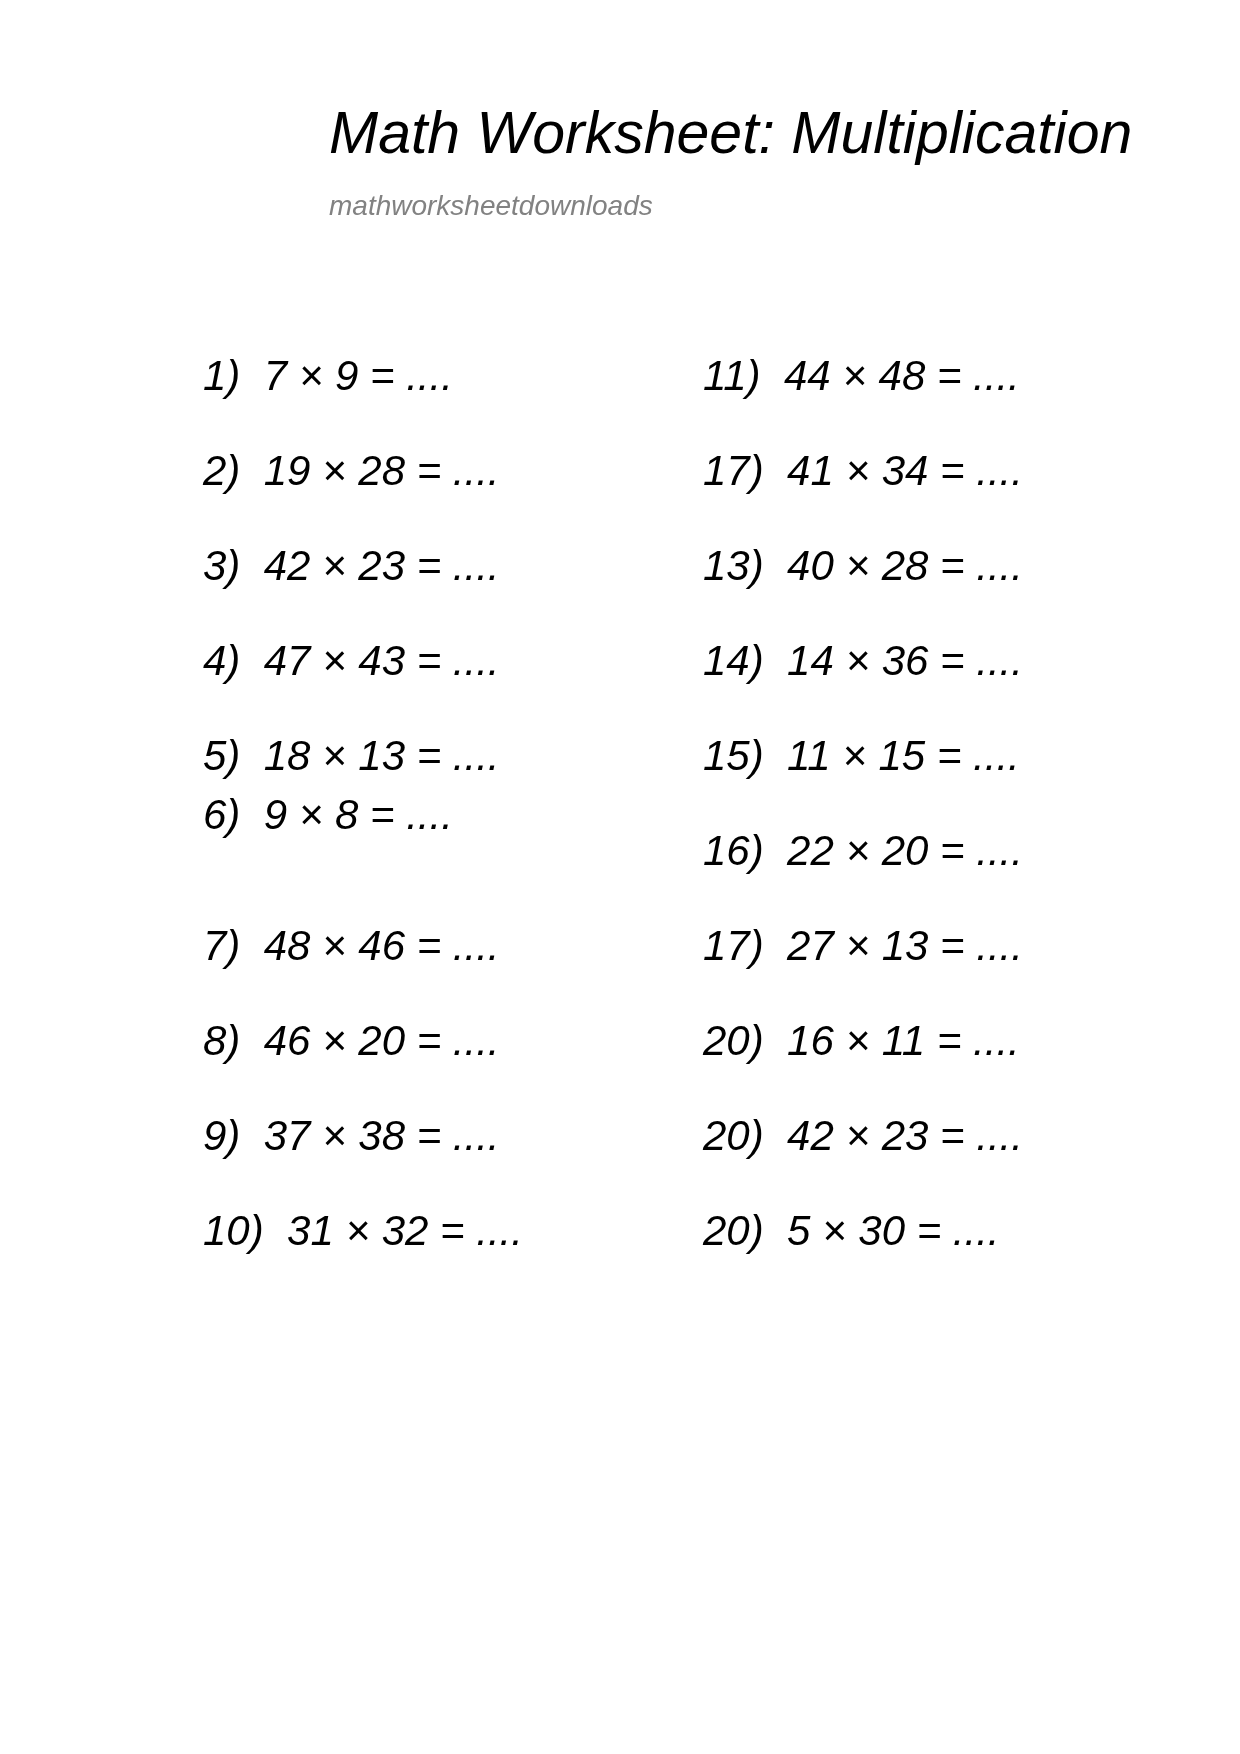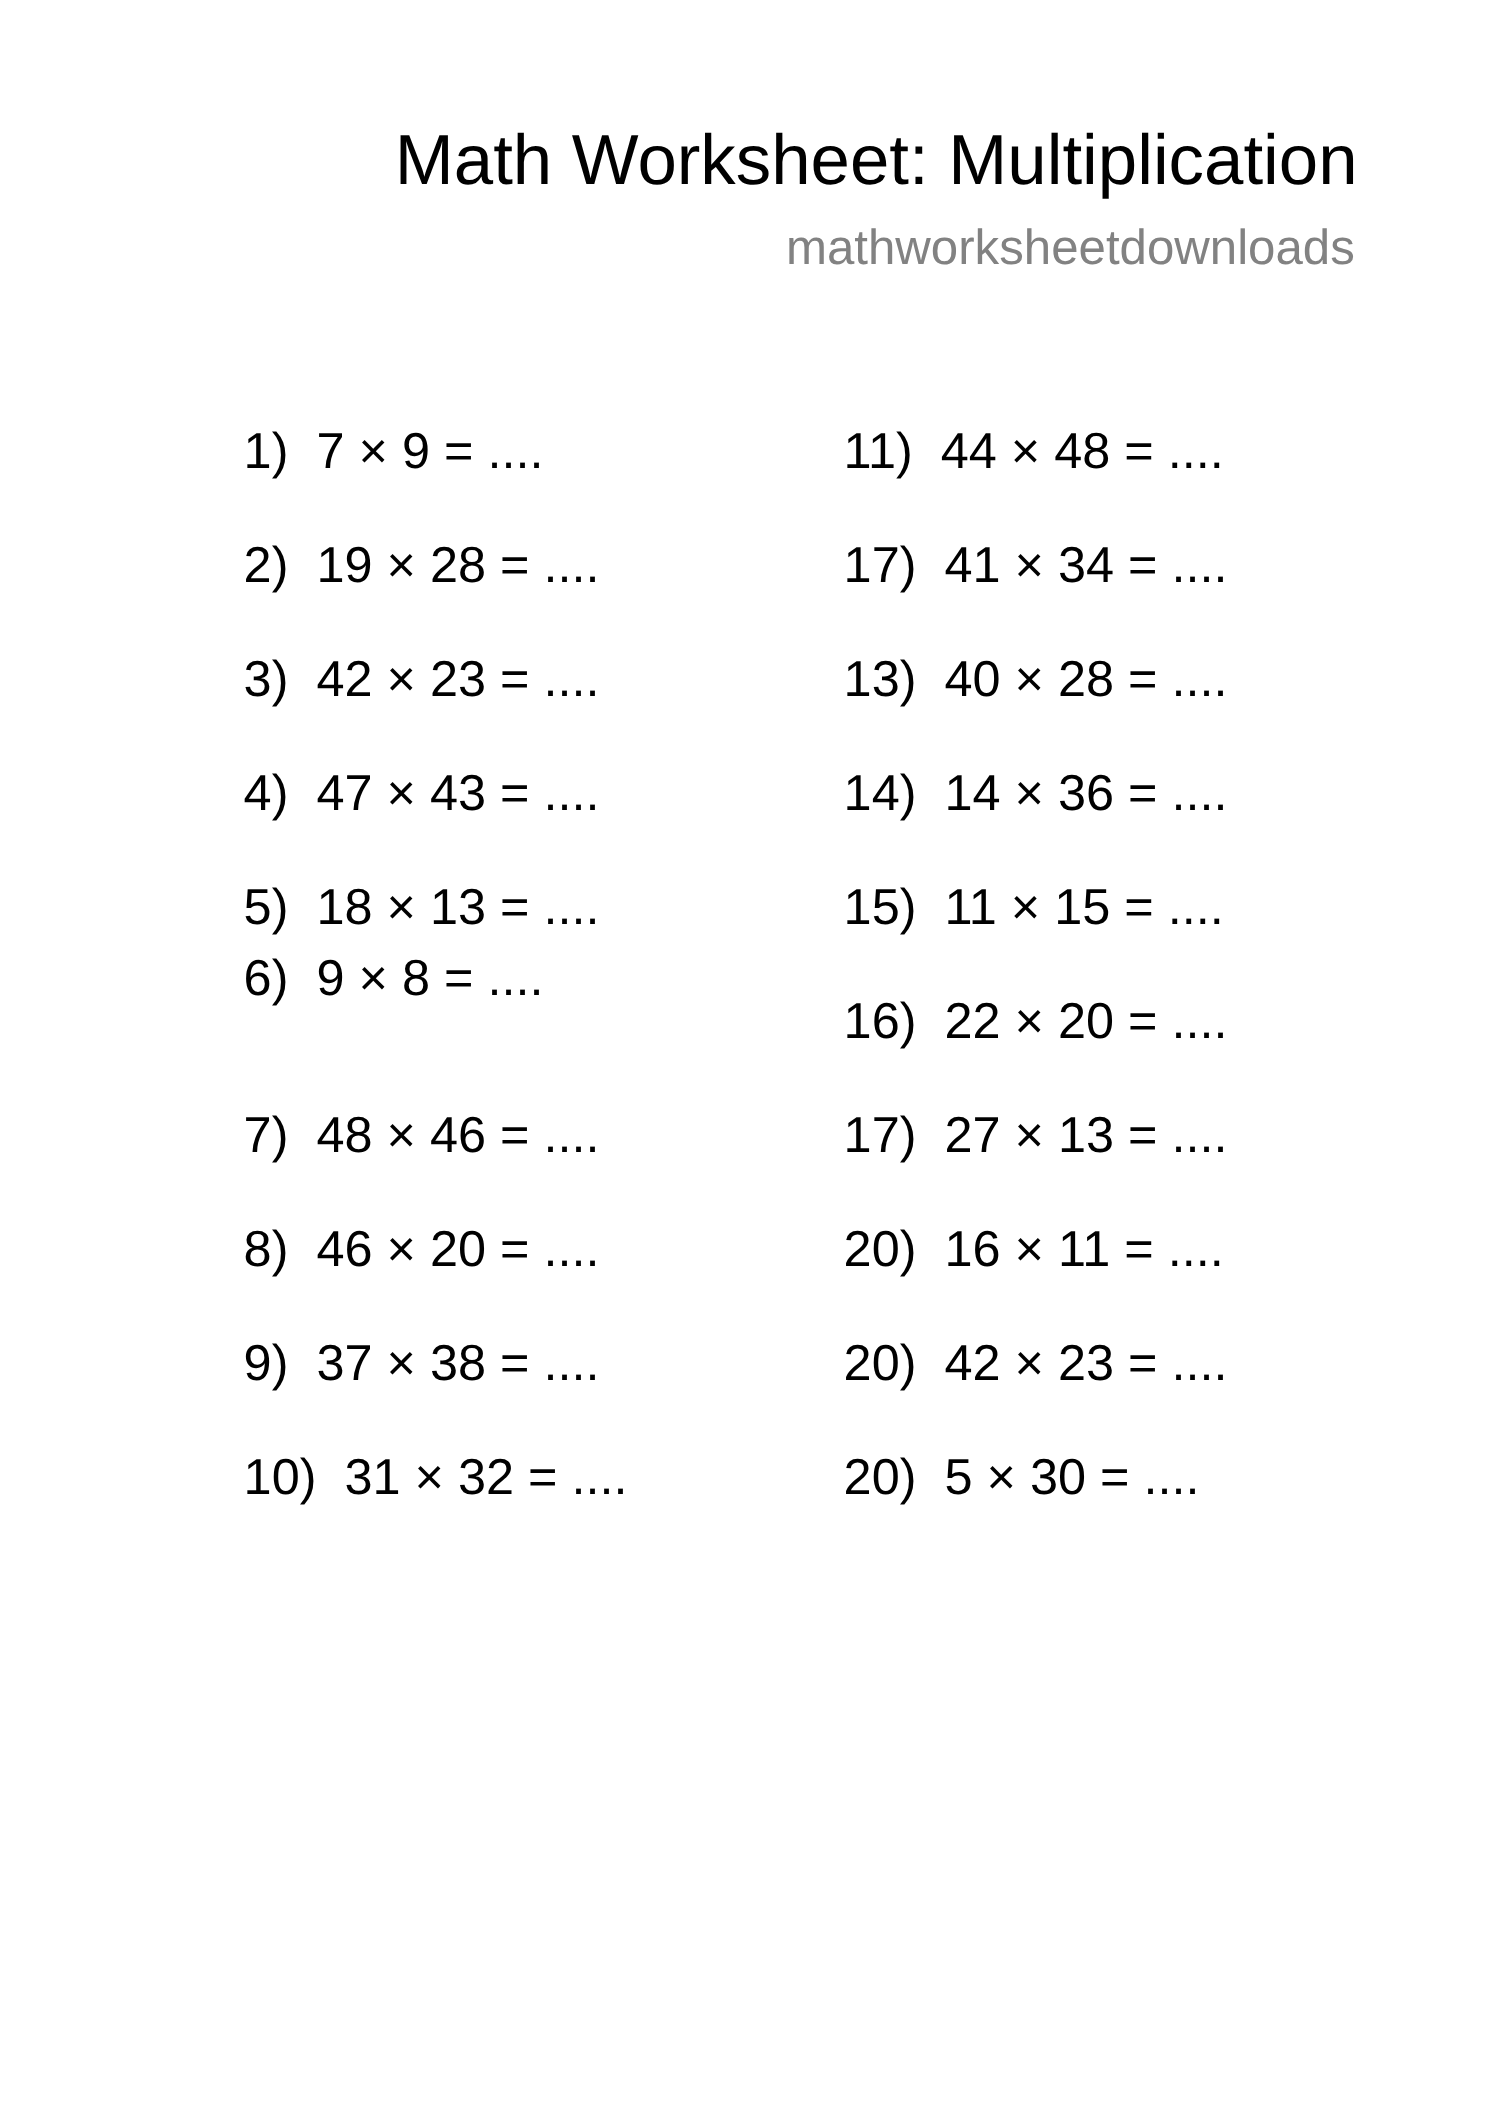--- a/index.html
+++ b/index.html
@@ -14,39 +14,40 @@
       overflow: hidden;
       font-family: "Liberation Sans", sans-serif;
       color: #000000;
     }
     .page {
       position: absolute;
       left: 0; top: 0;
       width: 1240px;
       height: 1754px;
       background: #ffffff;
+      font-style: italic;
     }
     .title {
       position: absolute;
       left: 329px;
       width: 800px;
       top: 98px;
       text-align: center;
       font-size: 59px;
       line-height: 70px;
       color: #000000;
       white-space: nowrap;
     }
     .subtitle {
       position: absolute;
       left: 329px;
       width: 800px;
       top: 181px;
-      text-align: right;
-      font-size: 41px;
+      text-align: left;
+      font-size: 28px;
       line-height: 50px;
       color: #828282;
       white-space: nowrap;
     }
     .column {
       position: absolute;
       top: 0;
     }
     .col-left { left: 203px; }
     .col-right { left: 703px; }

